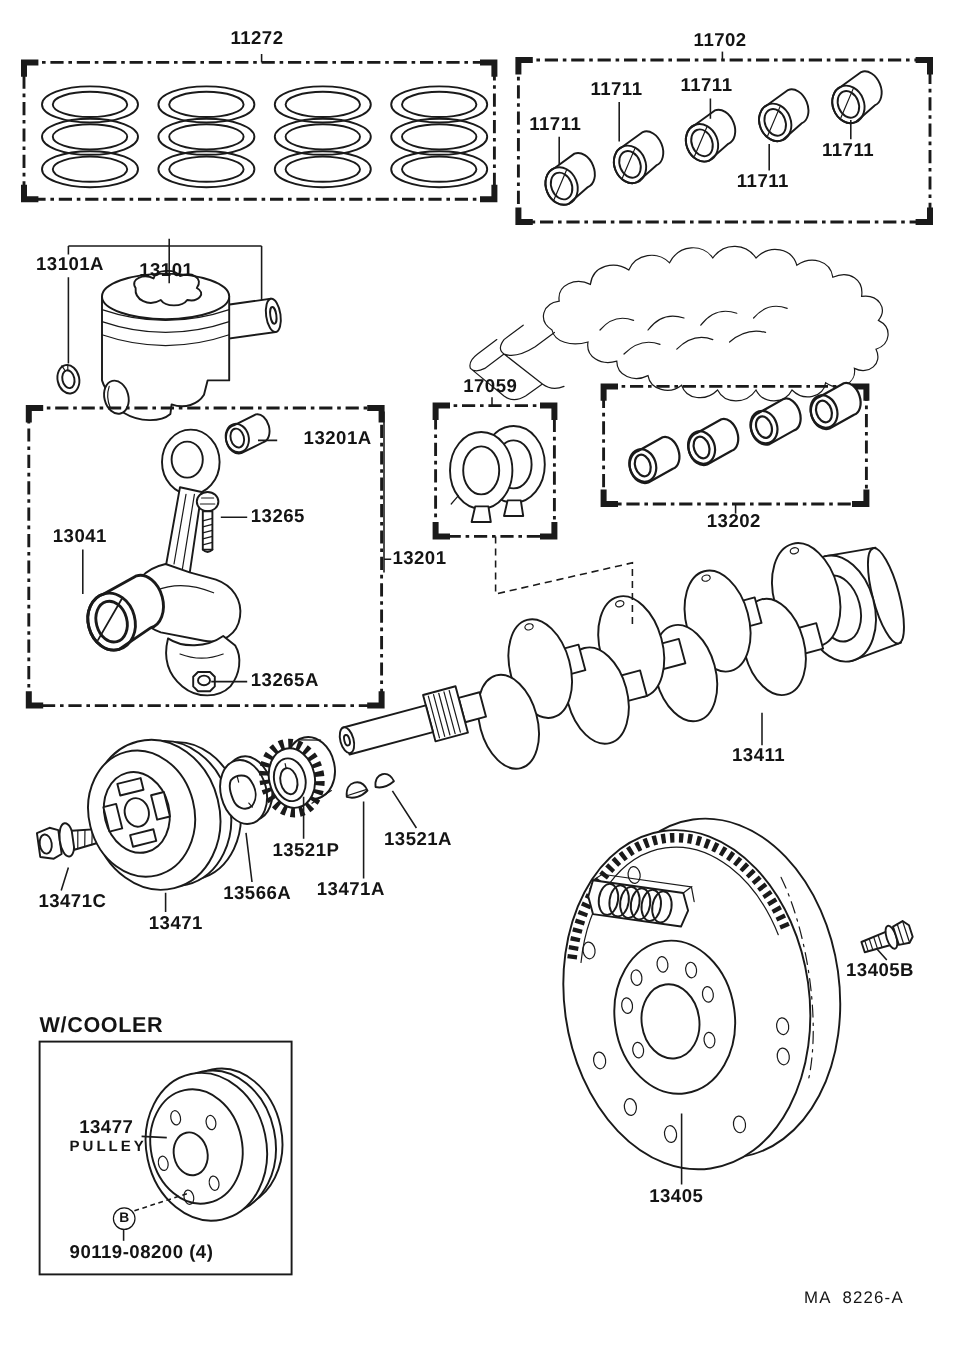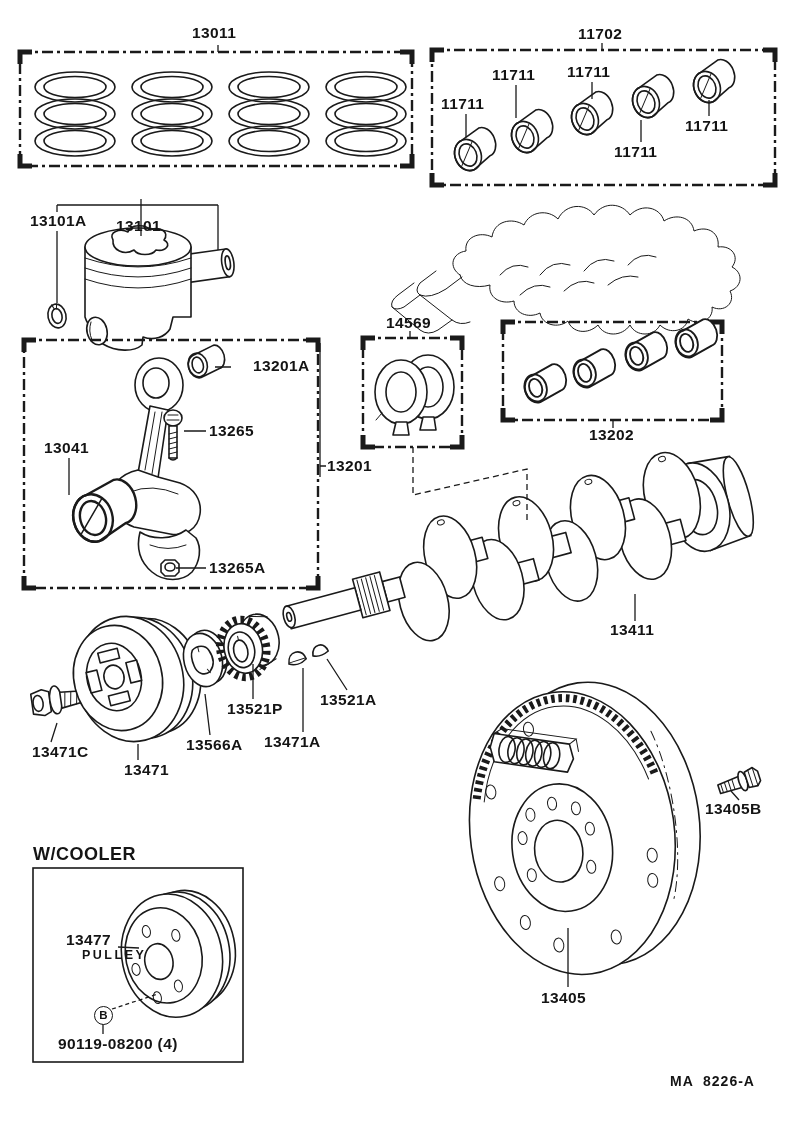--- a/index.html
+++ b/index.html
@@ -5,23 +5,23 @@
   html,body { margin:0; padding:0; background:#fff; }
   #stage {
     position:relative; width:800px; height:1124px; background:#ffffff;
     font-family:"Liberation Sans", sans-serif; overflow:hidden;
   }
   #art { position:absolute; left:0; top:0; }
   .lbl {
     position:absolute; font:600 15.5px "Liberation Sans", sans-serif;
     color:#141414; letter-spacing:0.4px; white-space:pre; line-height:1;
   }
-  .lbl.cap { font-size:12.5px; letter-spacing:2.5px; font-weight:600;margin-left:24px; }
+  .lbl.cap { font-size:12.5px; letter-spacing:2.5px; font-weight:600; }
   .lbl.head { font-size:18px; font-weight:700; letter-spacing:0.5px; }
-  .lbl.foot { font-size:14px; font-weight:700; letter-spacing:1px; }
+  .lbl.foot { font-size:14px; font-weight:400; letter-spacing:1px; }
   .bmark {
     position:absolute; width:17px; height:17px; border:1.8px solid #141414;
     border-radius:50%; text-align:center; font:700 11.5px "Liberation Sans",sans-serif;
     line-height:16px; color:#141414; background:#fff;
   }
   
   .ln  { fill:none; stroke:#1a1a1a; stroke-width:1.6; stroke-linecap:round; stroke-linejoin:round; }
   .thin{ fill:none; stroke:#1a1a1a; stroke-width:1;   stroke-linecap:round; }
   .fw  { fill:#ffffff; stroke:#1a1a1a; stroke-width:1.6; stroke-linejoin:round; }
   .ldr { fill:none; stroke:#1a1a1a; stroke-width:1.3; }
@@ -307,35 +307,35 @@
     <path class="ldr" d="M 320,343 V 477 M 320,466 H 326"></path>
     <path class="ldr" d="M 410,331 V 338"></path>
     <path class="dld" d="M 413,447 V 495 L 527,469 V 522"></path>
     <path class="ldr" d="M 613,420 V 428"></path>
     <path class="ldr" d="M 635,594 V 621"></path>
     <path class="ldr" d="M 57,723 L 51,742 M 138,744 V 760 M 205,694 L 210,735 M 253,664 V 699 M 327,659 L 347,690 M 303,668 V 732"></path>
     <path class="ldr" d="M 568,928 V 987 M 731,791 L 739,800"></path>
   </g>
 </svg>
 
-<div class="lbl" style="left:192px; top:25px;">13011</div>
+<div class="lbl" style="left:192px; top:25px;">11272</div>
 <div class="lbl" style="left:578px; top:26px;">11702</div>
 <div class="lbl" style="left:441px; top:96px;">11711</div>
 <div class="lbl" style="left:492px; top:67px;">11711</div>
 <div class="lbl" style="left:567px; top:64px;">11711</div>
 <div class="lbl" style="left:614px; top:144px;">11711</div>
 <div class="lbl" style="left:685px; top:118px;">11711</div>
 <div class="lbl" style="left:116px; top:182px;margin-top:36px;">13101</div>
 <div class="lbl" style="left:30px;  top:213px;">13101A</div>
 <div class="lbl" style="left:233px; top:358px;margin-left:20px;">13201A</div>
 <div class="lbl" style="left:209px; top:423px;">13265</div>
 <div class="lbl" style="left:44px;  top:440px;">13041</div>
 <div class="lbl" style="left:209px; top:560px;">13265A</div>
 <div class="lbl" style="left:327px; top:458px;">13201</div>
-<div class="lbl" style="left:386px; top:315px;">14569</div>
+<div class="lbl" style="left:386px; top:315px;">17059</div>
 <div class="lbl" style="left:589px; top:427px;">13202</div>
 <div class="lbl" style="left:610px; top:622px;">13411</div>
 <div class="lbl" style="left:32px;  top:744px;">13471C</div>
 <div class="lbl" style="left:112px; top:762px;margin-left:12px;">13471</div>
 <div class="lbl" style="left:186px; top:737px;">13566A</div>
 <div class="lbl" style="left:227px; top:701px;">13521P</div>
 <div class="lbl" style="left:320px; top:692px;">13521A</div>
 <div class="lbl" style="left:264px; top:734px;">13471A</div>
 <div class="lbl" style="left:541px; top:990px;">13405</div>
 <div class="lbl" style="left:705px; top:801px;text-align:right;">13405B</div>

